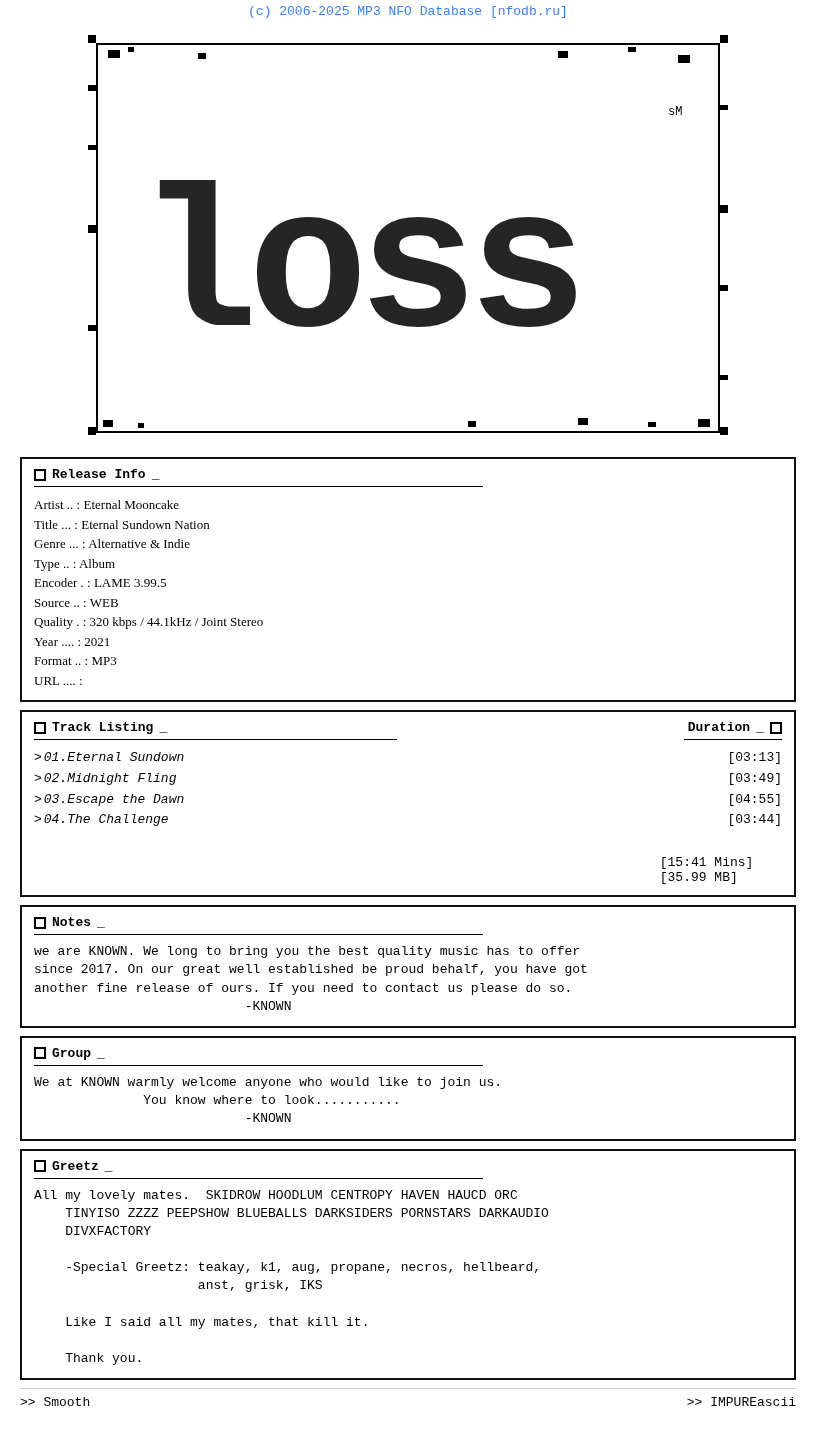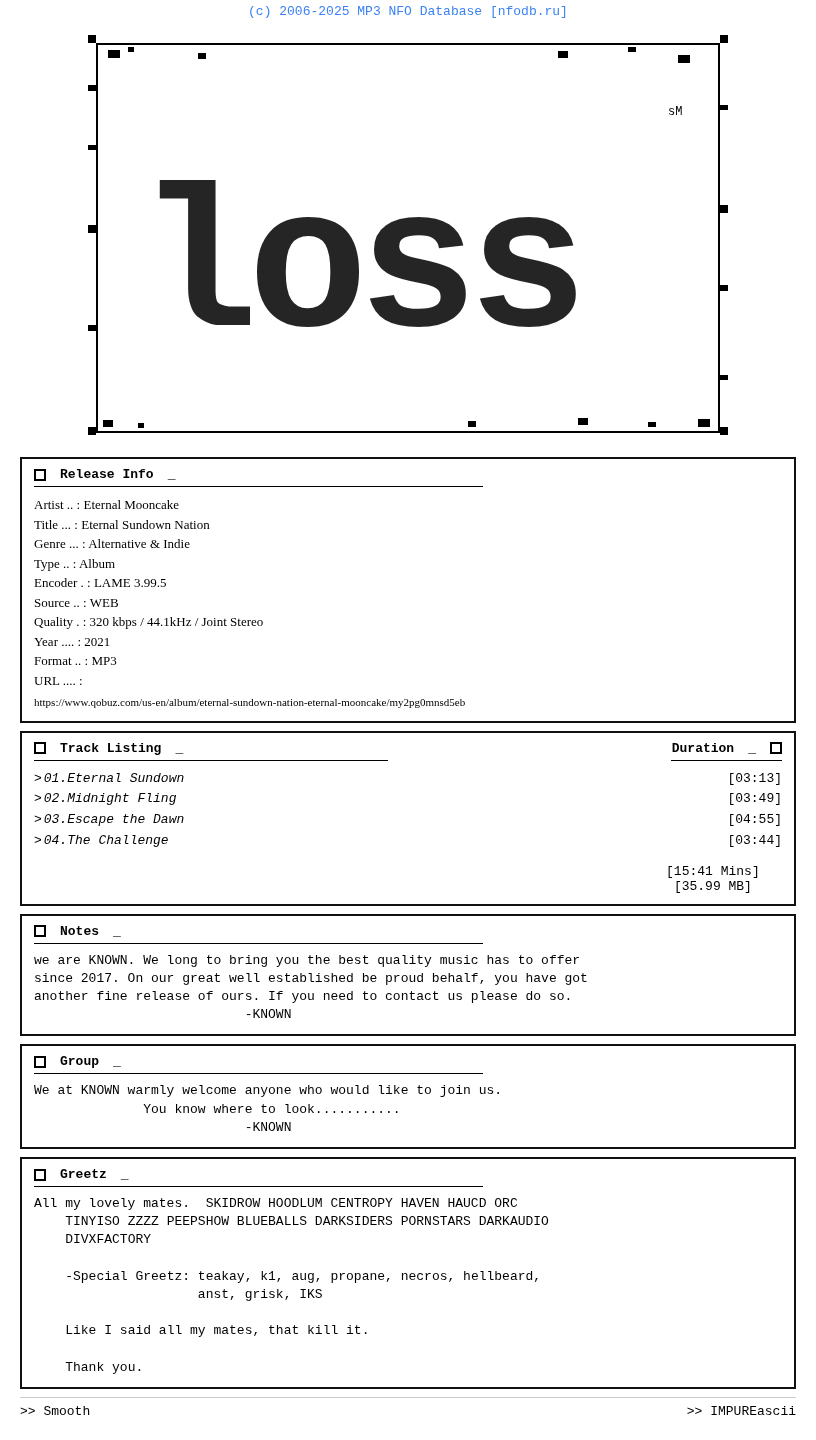--- a/index.html
+++ b/index.html
@@ -35,21 +35,21 @@
       background: #fff;
       
     }
 
     .nfo-box-title {
       font-size: 13px;
       font-weight: bold;
       margin-bottom: 4px;
       display: flex;
       align-items: center;
-      gap: 14px;
+      gap: 6px;
     }
 
     .nfo-box-title::before {
       content: '';
       display: inline-block;
       width: 8px;
       height: 8px;
       border: 2px solid #000;
       flex-shrink: 0;
     }
@@ -114,24 +114,24 @@
     }
 
     .duration-item {
       font-family: 'Courier New', Courier, monospace;
       font-size: 13px;
       line-height: 1.6;
       text-align: right;
     }
 
     .totals-block {
-      text-align: center;
-      font-family: 'Courier New', Courier, monospace;
-      font-size: 13px;
-      margin-top: 12px;
+      text-align: left;
+      font-family: 'Courier New', Courier, monospace;
+      font-size: 13px;
+      margin-top: 24px;
     }
 
     .url-line {
       font-size: 11px;
       word-break: break-all;
       margin-top: 4px;
     }
 
     
     .footer-bar {
@@ -216,21 +216,20 @@
       <div>    Artist .. : Eternal Mooncake</div>
       <div>    Title ... : Eternal Sundown Nation</div>
       <div>    Genre ... : Alternative &amp; Indie</div>
       <div>    Type  .. : Album</div>
       <div>    Encoder . : LAME 3.99.5</div>
       <div>    Source .. : WEB</div>
       <div>    Quality . : 320 kbps / 44.1kHz / Joint Stereo</div>
       <div>    Year .... : 2021</div>
       <div>    Format .. : MP3</div>
       <div>    URL  .... :</div>
-      <div class="url-line">https://www.qobuz.com/us-en/album/eternal-sundown-nation-eternal-mooncake/my2pg0mnsd5eb</div>
     </div>
   </div>
 
   <div class="nfo-box">
     <div class="track-duration-layout">
 
       <div class="track-section">
         <div class="nfo-box-title">
           <span>Track Listing</span>
           <span>_</span>

